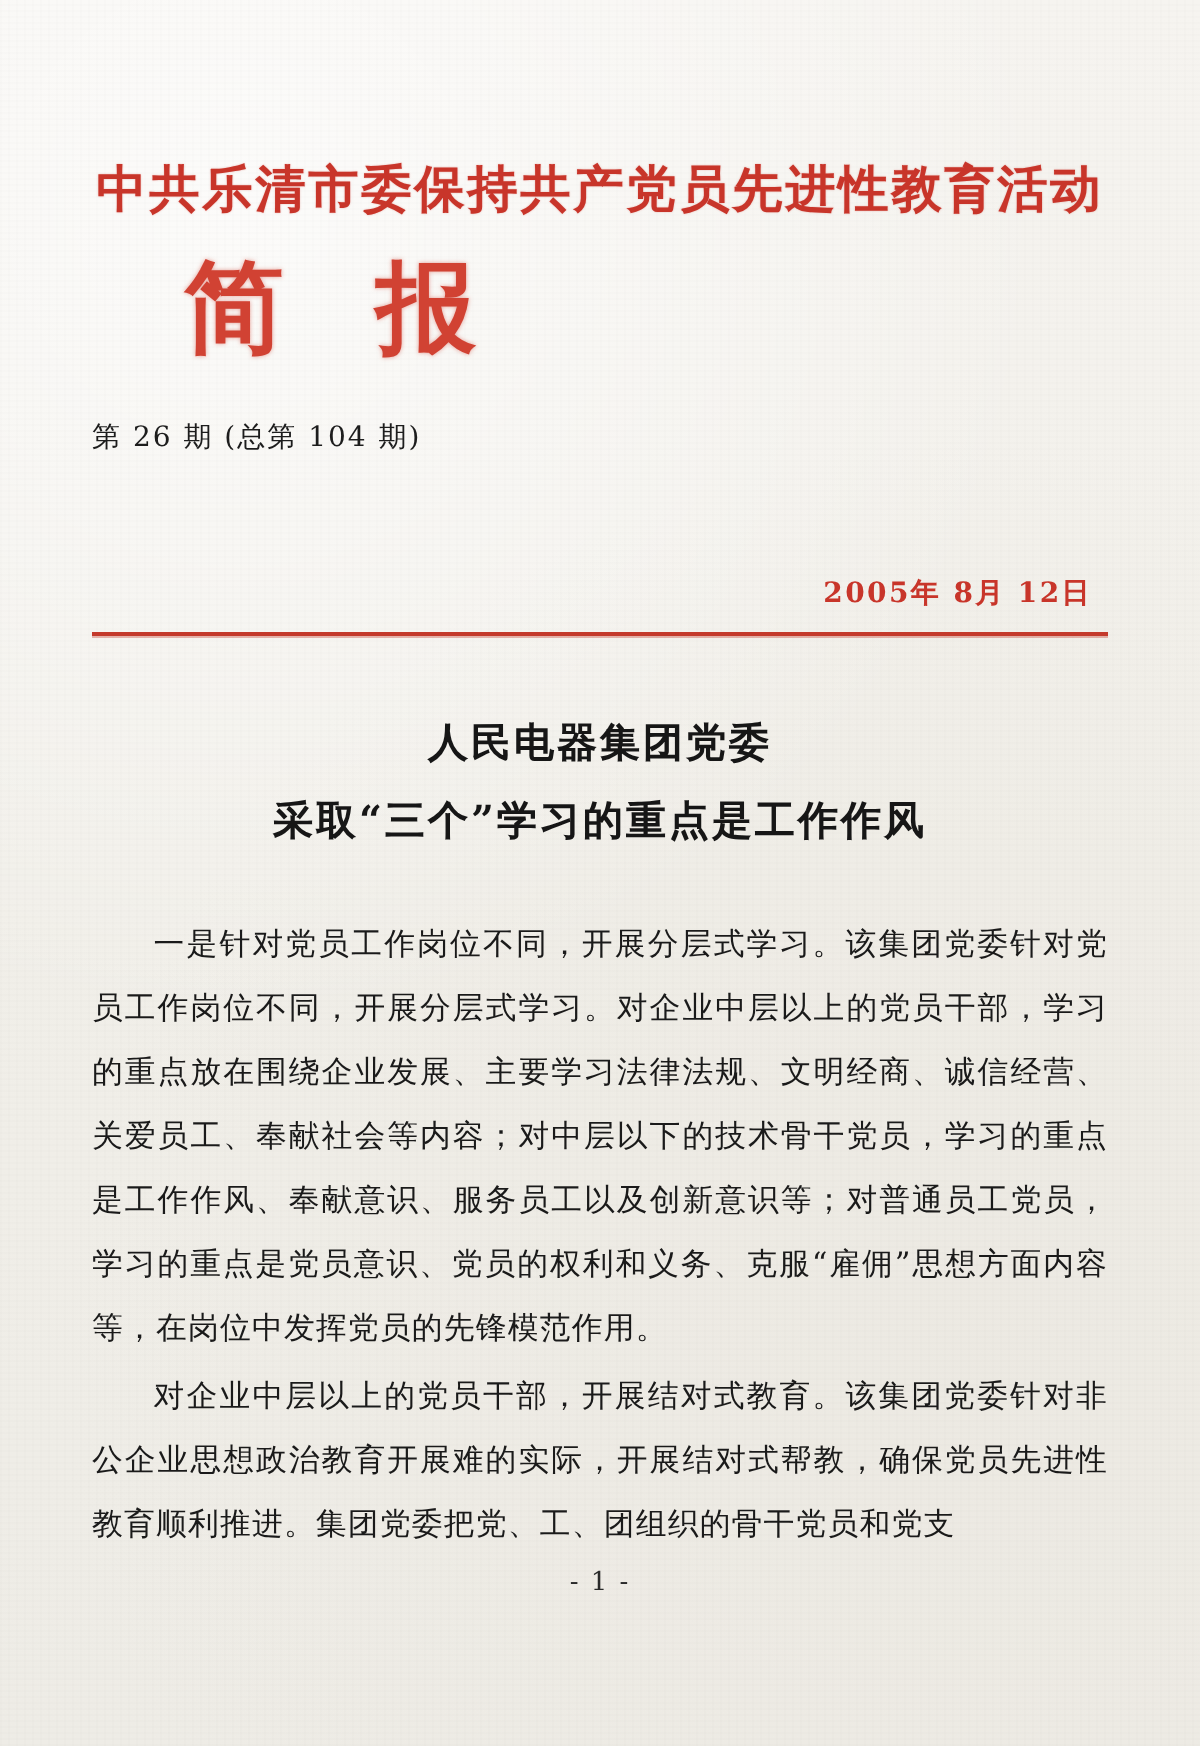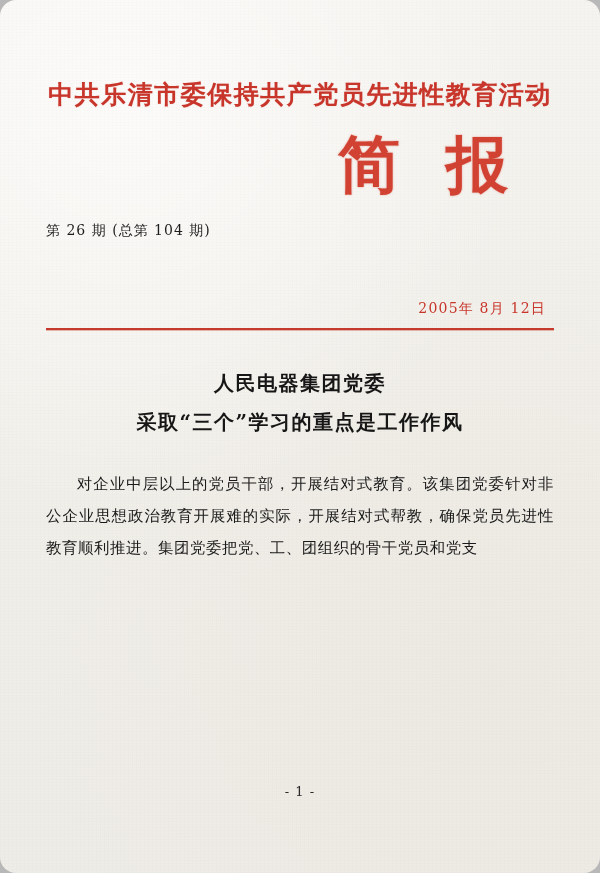--- a/index.html
+++ b/index.html
@@ -16,21 +16,20 @@
     position: relative;
     width: 600px;
     height: 873px;
     background: #f4f2ee;
     background-image:
       radial-gradient(circle at 20% 12%, rgba(255,255,255,0.7) 0%, rgba(244,242,238,0) 45%),
       radial-gradient(circle at 82% 78%, rgba(236,233,226,0.9) 0%, rgba(244,242,238,0) 55%),
       linear-gradient(180deg, #f6f4f0 0%, #f1efe9 50%, #eeece6 100%);
     overflow: hidden;
     box-sizing: border-box;
-    border-radius: 16px;
   }
   .paper-noise {
     position: absolute;
     inset: 0;
     pointer-events: none;
     background-image:
       repeating-linear-gradient(0deg, rgba(0,0,0,0.012) 0px, rgba(0,0,0,0.012) 1px, rgba(0,0,0,0) 1px, rgba(0,0,0,0) 3px),
       repeating-linear-gradient(90deg, rgba(0,0,0,0.010) 0px, rgba(0,0,0,0.010) 1px, rgba(0,0,0,0) 1px, rgba(0,0,0,0) 4px);
     opacity: 0.7;
   }
@@ -46,25 +45,25 @@
     text-align: center;
     color: #c8352a;
     font-family: "DejaVu Serif", serif;
     font-weight: bold;
     font-size: 25px;
     letter-spacing: 1.5px;
     text-shadow: 0 0 1px rgba(200,53,42,0.35);
   }
   .masthead-big {
     margin-top: 22px;
-    text-align: right;
+    text-align: left;
     color: #d14233;
-    font-family: Liberation Serif, serif;
+    font-family: Liberation Mono, monospace;
     font-weight: bold;
-    font-size: 62px;
+    font-size: 50px;
     letter-spacing: 46px;
     text-indent: 46px;
     line-height: 1.05;
     text-shadow: 0 0 2px rgba(209,66,51,0.5);
   }
   .issue-line {
     margin-top: 24px;
     text-align: left;
     color: #1d1d1d;
     font-size: 14px;
@@ -91,21 +90,21 @@
     padding-left: 14px;
     letter-spacing: 5px;
   }
   .doc-date {
     position: absolute;
     right: 8px;
     bottom: 6px;
     color: #c8352a;
     font-size: 14px;
     letter-spacing: 1.2px;
-    font-weight: normal;
+    font-weight: bold;
   }
   .red-rule {
     margin-top: 4px;
     height: 2px;
     background: #c43a2c;
     box-shadow: 0 1px 0 rgba(196,58,44,0.35);
   }
 
   
   .article-title {
@@ -160,19 +159,20 @@
     </div>
 
     <div class="red-rule"></div>
 
     <div class="article-title">
       <div>人民电器集团党委</div>
       <div>采取“三个”学习的重点是工作作风</div>
     </div>
 
     <div class="body-text">
+      <p class="para">一是针对党员工作岗位不同，开展分层式学习。该集团党委针对党员工作岗位不同，开展分层式学习。对企业中层以上的党员干部，学习的重点放在围绕企业发展、主要学习法律法规、文明经商、诚信经营、关爱员工、奉献社会等内容；对中层以下的技术骨干党员，学习的重点是工作作风、奉献意识、服务员工以及创新意识等；对普通员工党员，学习的重点是党员意识、党员的权利和义务、克服“雇佣”思想方面内容等，在岗位中发挥党员的先锋模范作用。</p>
       <p class="para">对企业中层以上的党员干部，开展结对式教育。该集团党委针对非公企业思想政治教育开展难的实际，开展结对式帮教，确保党员先进性教育顺利推进。集团党委把党、工、团组织的骨干党员和党支</p>
     </div>
 
   </div>
 
   <div class="page-number">- 1 -</div>
 </div>
 
 </body></html>

